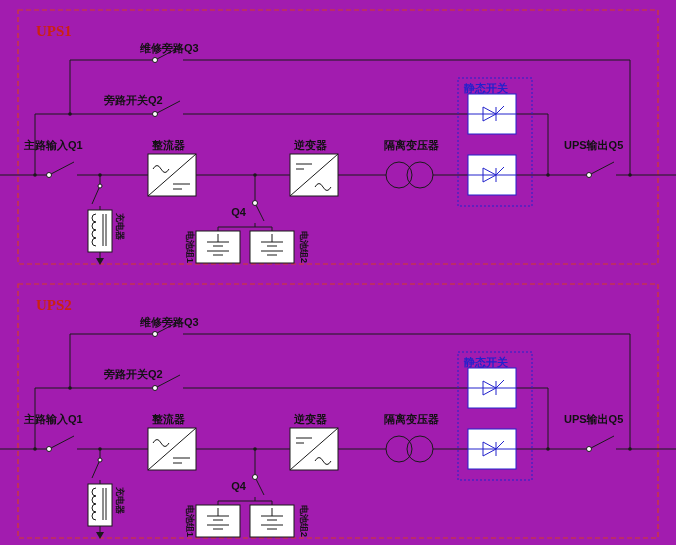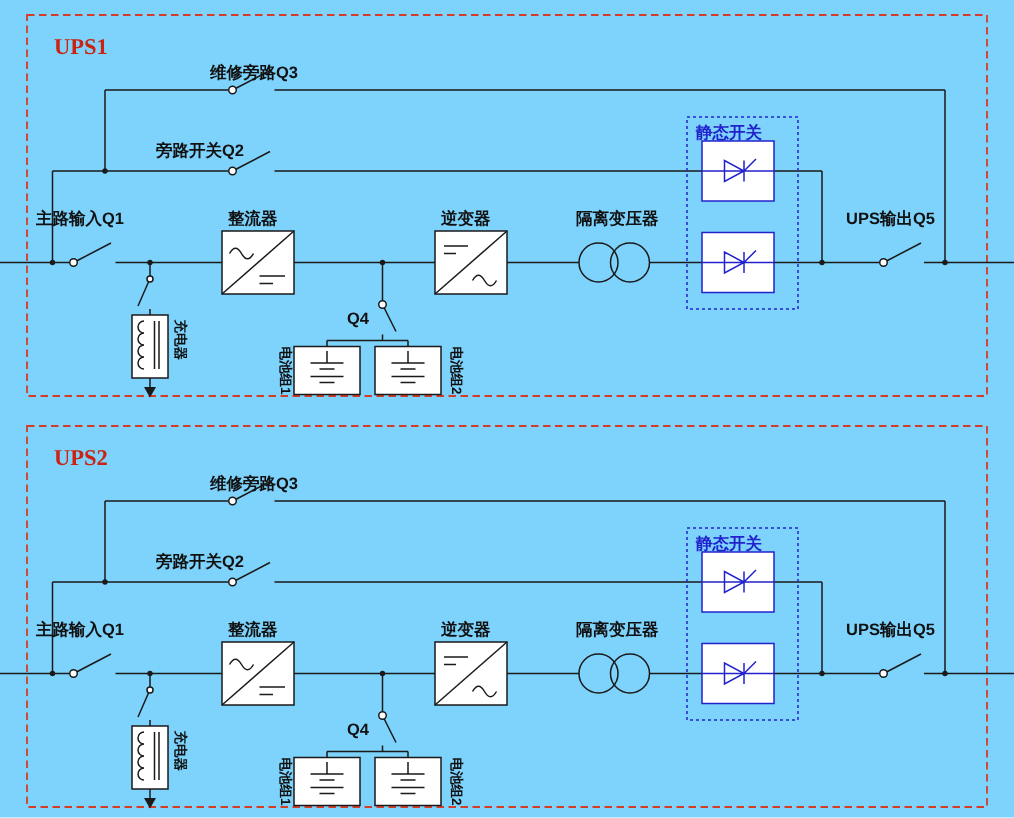--- a/index.html
+++ b/index.html
@@ -1,19 +1,19 @@
 <!DOCTYPE html>
 <html><head>
 <meta charset="utf-8">
 <style>
   html,body{margin:0;padding:0;background:#ffffff;}
   .canvas{
     position:relative;
     width:676px;height:545px;
-    background:#7dd3fc;
+    background:#a21caf;
     font-family:"Liberation Sans", sans-serif;
     overflow:hidden;
   }
   svg{display:block;}
   text{
     font-family:"Liberation Sans", sans-serif;
     font-size:11px;
     font-weight:bold;
     fill:#111111;
   }

